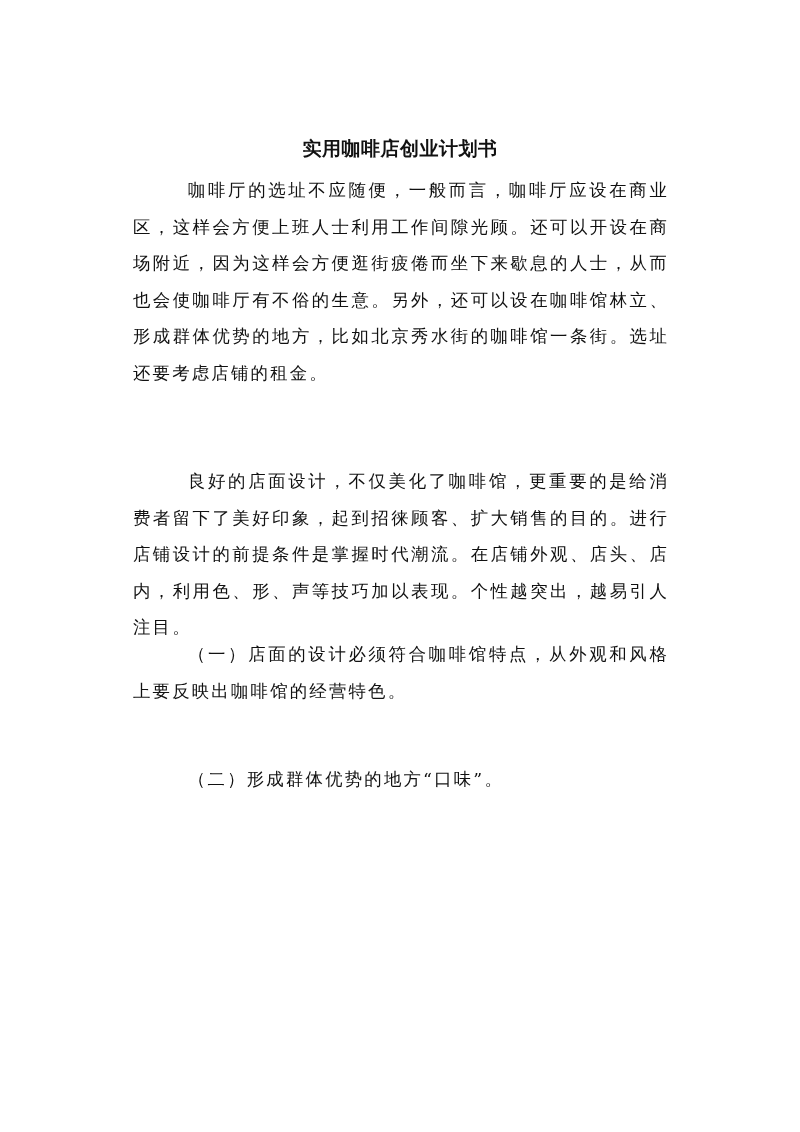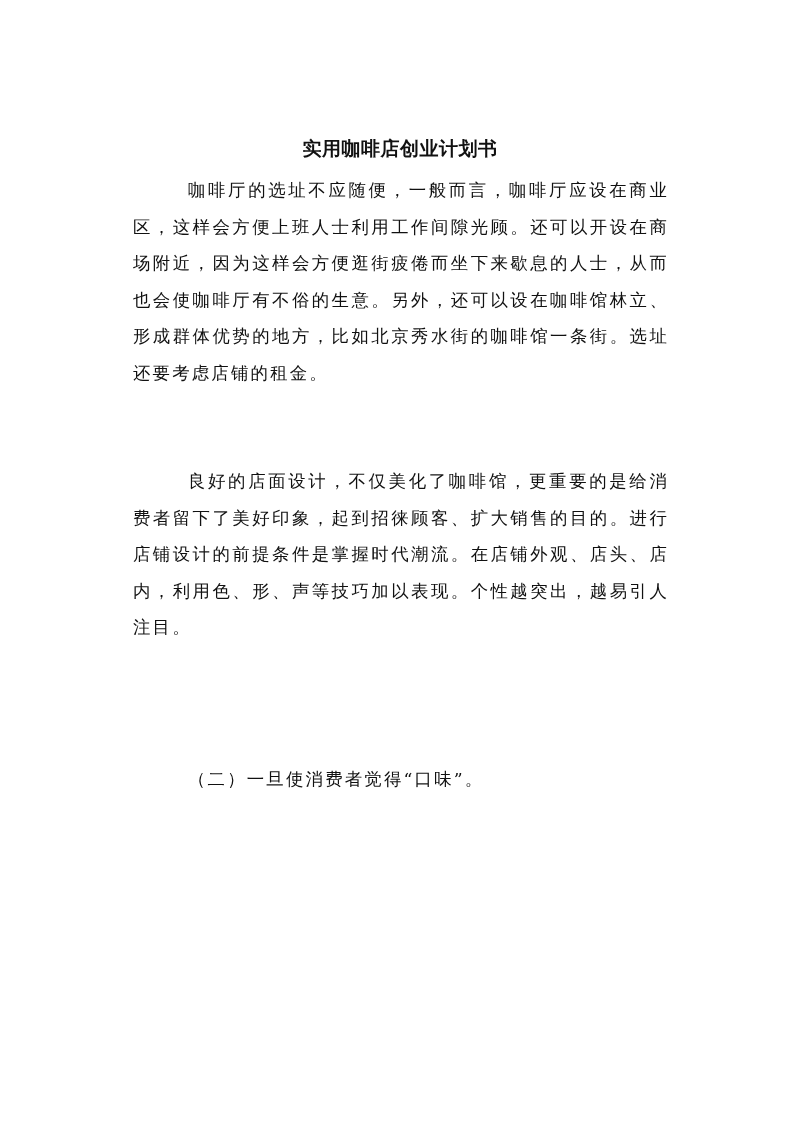--- a/index.html
+++ b/index.html
@@ -16,14 +16,15 @@
   #p4 { top:729px; }
   #p5 { top:818px; }
 </style>
 </head>
 <body>
 
 <div class="page">
   <div class="title">实用咖啡店创业计划书</div>
   <div class="para" id="p2">良好的店面设计，不仅美化了咖啡馆，更重要的是给消费者留下了美好印象，起到招徕顾客、扩大销售的目的。进行店铺设计的前提条件是掌握时代潮流。在店铺外观、店头、店内，利用色、形、声等技巧加以表现。个性越突出，越易引人注目。</div>
   <div class="para" id="p1">咖啡厅的选址不应随便，一般而言，咖啡厅应设在商业区，这样会方便上班人士利用工作间隙光顾。还可以开设在商场附近，因为这样会方便逛街疲倦而坐下来歇息的人士，从而也会使咖啡厅有不俗的生意。另外，还可以设在咖啡馆林立、形成群体优势的地方，比如北京秀水街的咖啡馆一条街。选址还要考虑店铺的租金。</div>
-  <div class="para" id="p4">（二）一旦使消费者觉得“口味”。</div>
+  <div class="para" id="p3">（一）店面的设计必须符合咖啡馆特点，从外观和风格上要反映出咖啡馆的经营特色。</div>
+  <div class="para" id="p4">（二）形成群体优势的地方“口味”。</div>
 </div>
 
 </body></html>

